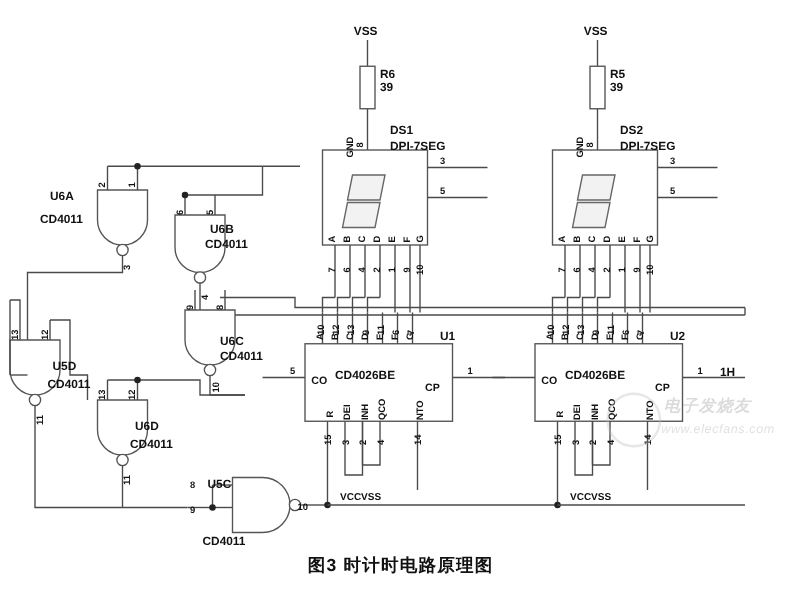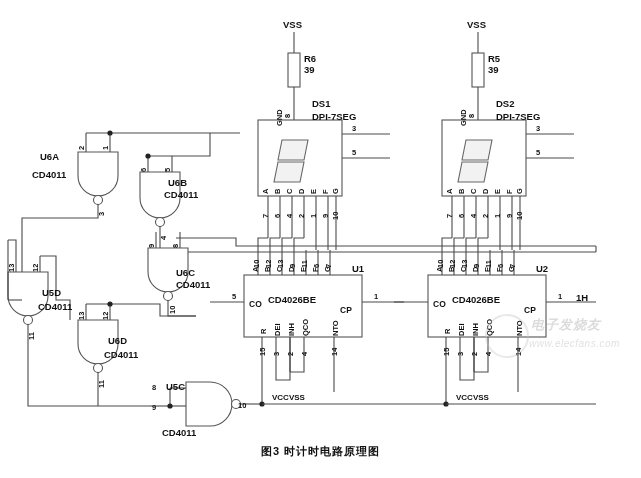--- a/index.html
+++ b/index.html
@@ -16,21 +16,21 @@
   .junction{fill:#222;}
   .txt{font-family:"Liberation Sans",sans-serif;fill:#111;}
   .lbl{font-size:9.5px;font-weight:bold;}
   .lbl-sm{font-size:8px;font-weight:bold;}
   .pin{font-size:7.5px;font-weight:bold;}
   .pin-v{font-size:7.5px;font-weight:bold;}
   .ic{font-size:9.5px;font-weight:bold;}
   .ic-sm{font-size:8.5px;font-weight:bold;}
   .caption{
     position:absolute;left:0;top:444px;width:641px;text-align:center;
-    font-size:11px;font-weight:bold;color:#111;letter-spacing:1px;
+    font-size:14px;font-weight:bold;color:#111;letter-spacing:1px;
   }
   .watermark{
     position:absolute;right:6px;bottom:4px;width:150px;height:52px;
     opacity:.35;
   }
   .wm-text{
     position:absolute;left:46px;top:6px;font-size:13px;font-weight:bold;
     color:#9a9a9a;font-style:italic;letter-spacing:1px;
   }
   .wm-url{

